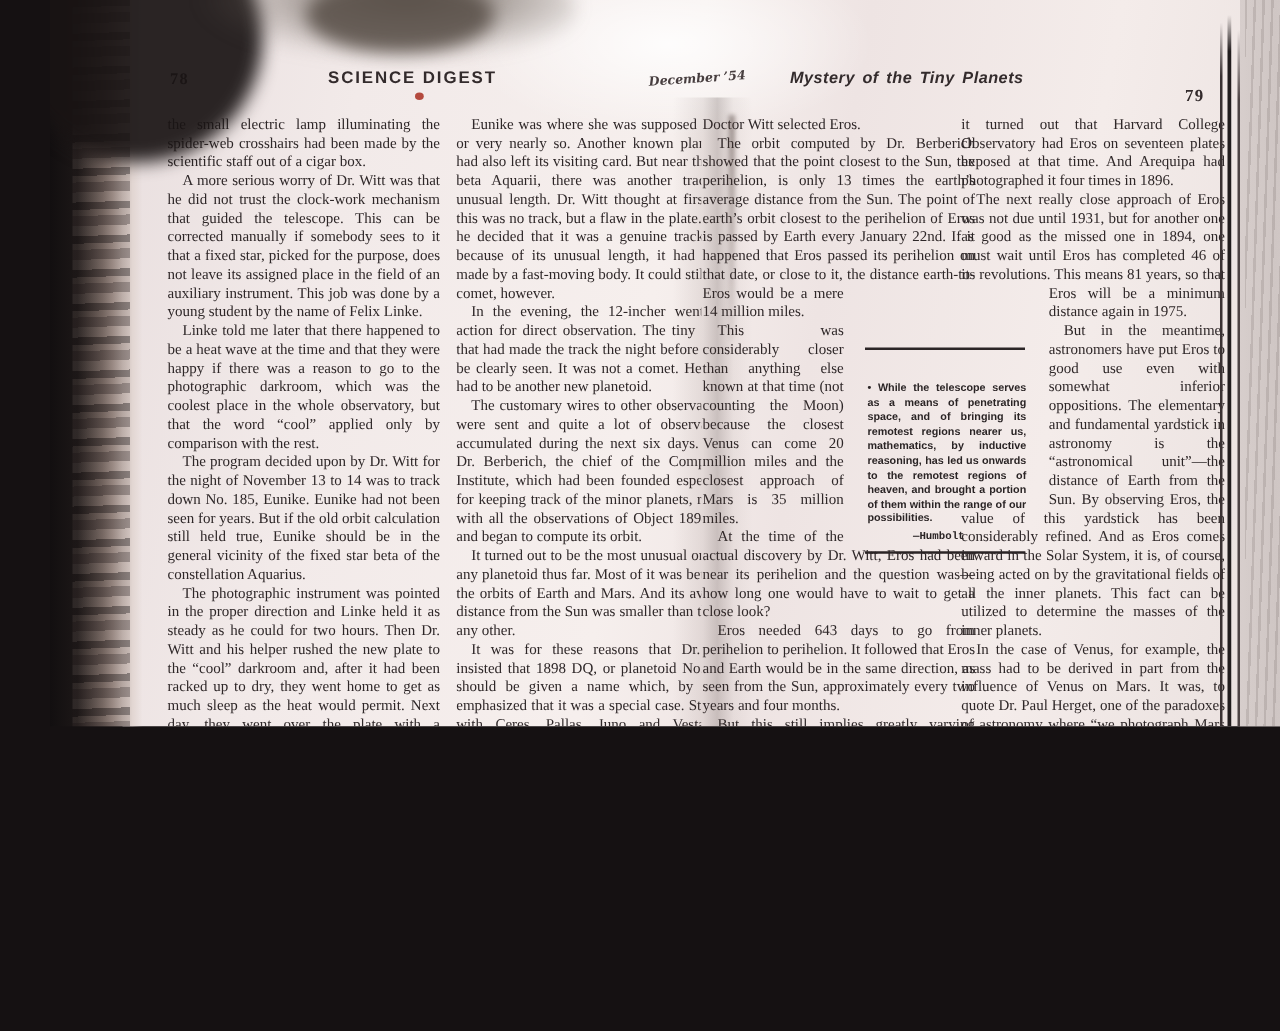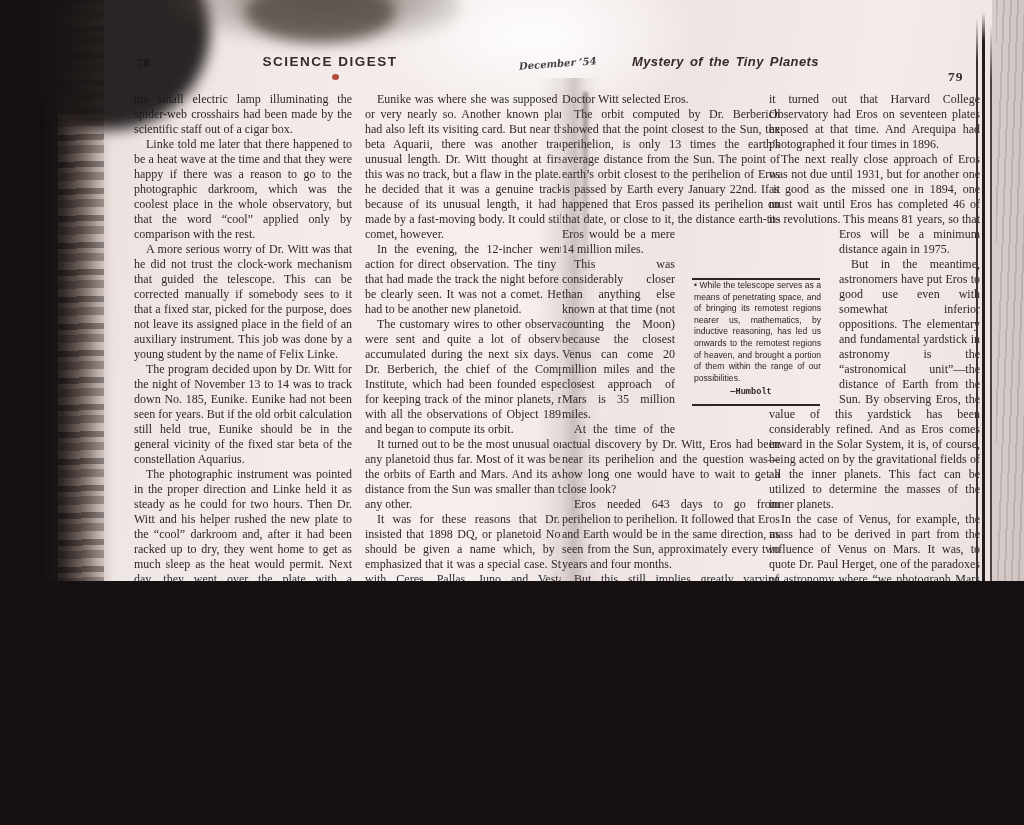--- a/index.html
+++ b/index.html
@@ -69,21 +69,21 @@
   .col2-inner{width:224px;color:#2e2728;font-size:12px;line-height:15px;text-align:justify;}
   .col2-inner p{margin:0;text-indent:12px;}
   .col3{left:522px;top:92px;width:218px;}
   .col4{left:729px;top:92px;width:211px;}
   .spacer-r{float:right;width:105px;height:198px;}
   .spacer-l{float:left;width:70px;height:170px;}
 
   
   .quote-box{position:absolute;left:648px;top:278px;width:136px;z-index:6;}
   .qrule{height:0;border-top:2px solid #2b2526;margin:0 4px;}
-  .qtext{padding:0 3px 3px 6px;font-family:"Liberation Sans",sans-serif;font-weight:normal;
+  .qtext{padding:25px 3px 3px 6px;font-family:"Liberation Sans",sans-serif;font-weight:bold;
     font-size:8.6px;line-height:11.6px;text-align:justify;color:#2a2425;}
   .qattr{padding:0 10px 7px 0;text-align:center;font-family:Liberation Mono, monospace;
     font-weight:bold;font-size:8.6px;color:#2a2425;}
 </style>
 </head>
 <body>
 
 <div id="stage">
 
   <div class="paper"></div>
@@ -91,22 +91,22 @@
 
   <div class="hdr pg78-num">78</div>
   <div class="hdr pg78-title">SCIENCE DIGEST</div>
   <div class="hdr pg78-date">December ’54</div>
 
   <div class="hdr pg79-title">Mystery of the Tiny Planets</div>
   <div class="hdr pg79-num">79</div>
 
   <div class="col col1">
     <p class="flush">the small electric lamp illuminating the spider-web crosshairs had been made by the scientific staff out of a cigar box.</p>
+    <p>A more serious worry of Dr. Witt was that he did not trust the clock-work mechanism that guided the telescope. This can be corrected manually if somebody sees to it that a fixed star, picked for the purpose, does not leave its assigned place in the field of an auxiliary instrument. This job was done by a young student by the name of Felix Linke.</p>
     <p>Linke told me later that there happened to be a heat wave at the time and that they were happy if there was a reason to go to the photographic darkroom, which was the coolest place in the whole observatory, but that the word “cool” applied only by comparison with the rest.</p>
-    <p>A more serious worry of Dr. Witt was that he did not trust the clock-work mechanism that guided the telescope. This can be corrected manually if somebody sees to it that a fixed star, picked for the purpose, does not leave its assigned place in the field of an auxiliary instrument. This job was done by a young student by the name of Felix Linke.</p>
     <p>The program decided upon by Dr. Witt for the night of November 13 to 14 was to track down No. 185, Eunike. Eunike had not been seen for years. But if the old orbit calculation still held true, Eunike should be in the general vicinity of the fixed star beta of the constellation Aquarius.</p>
     <p>The photographic instrument was pointed in the proper direction and Linke held it as steady as he could for two hours. Then Dr. Witt and his helper rushed the new plate to the “cool” darkroom and, after it had been racked up to dry, they went home to get as much sleep as the heat would permit. Next day, they went over the plate with a magnifying glass for planetoid tracks.</p>
   </div>
 
   <div class="col2-clip">
     <div class="col2-inner">
       <p>Eunike was where she was supposed to be, or very nearly so. Another known planetoid had also left its visiting card. But near the star beta Aquarii, there was another track of unusual length. Dr. Witt thought at first that this was no track, but a flaw in the plate. Then he decided that it was a genuine track and, because of its unusual length, it had to be made by a fast-moving body. It could still be a comet, however.</p>
       <p>In the evening, the 12-incher went into action for direct observation. The tiny “star” that had made the track the night before could be clearly seen. It was not a comet. Hence it had to be another new planetoid.</p>
       <p>The customary wires to other observatories were sent and quite a lot of observations accumulated during the next six days. Then Dr. Berberich, the chief of the Computing Institute, which had been founded especially for keeping track of the minor planets, retired with all the observations of Object 1898 DQ and began to compute its orbit.</p>
       <p>It turned out to be the most unusual orbit of any planetoid thus far. Most of it was between the orbits of Earth and Mars. And its average distance from the Sun was smaller than that of any other.</p>

